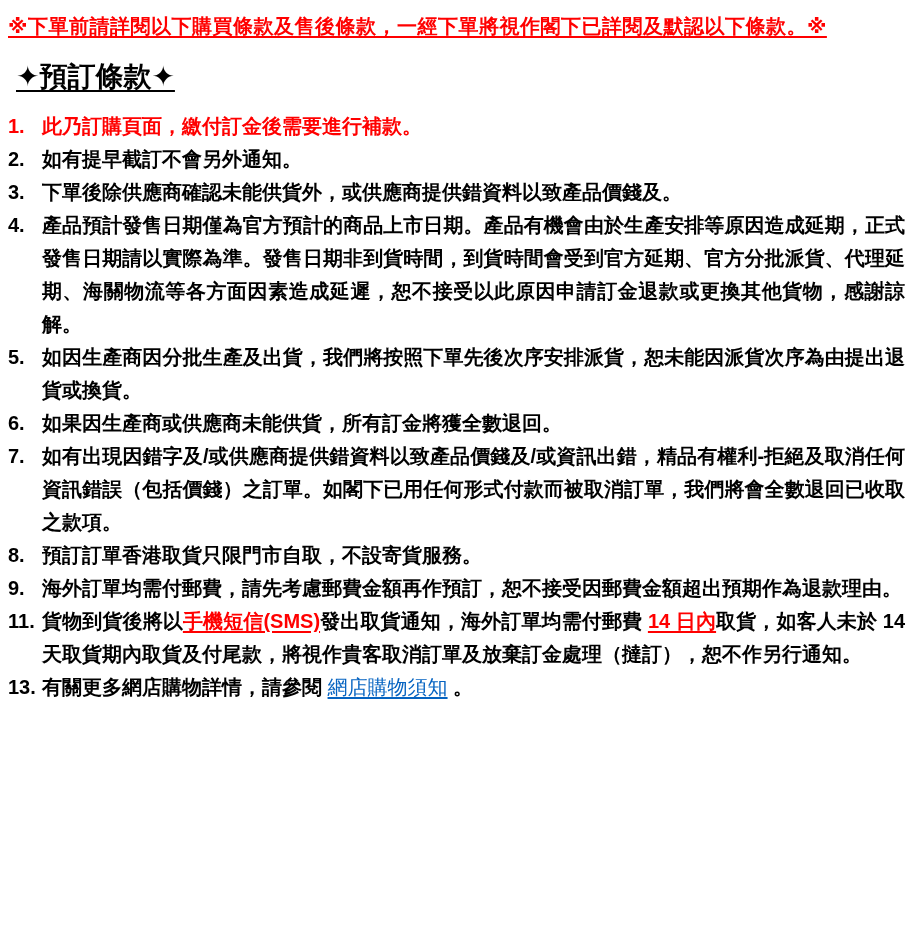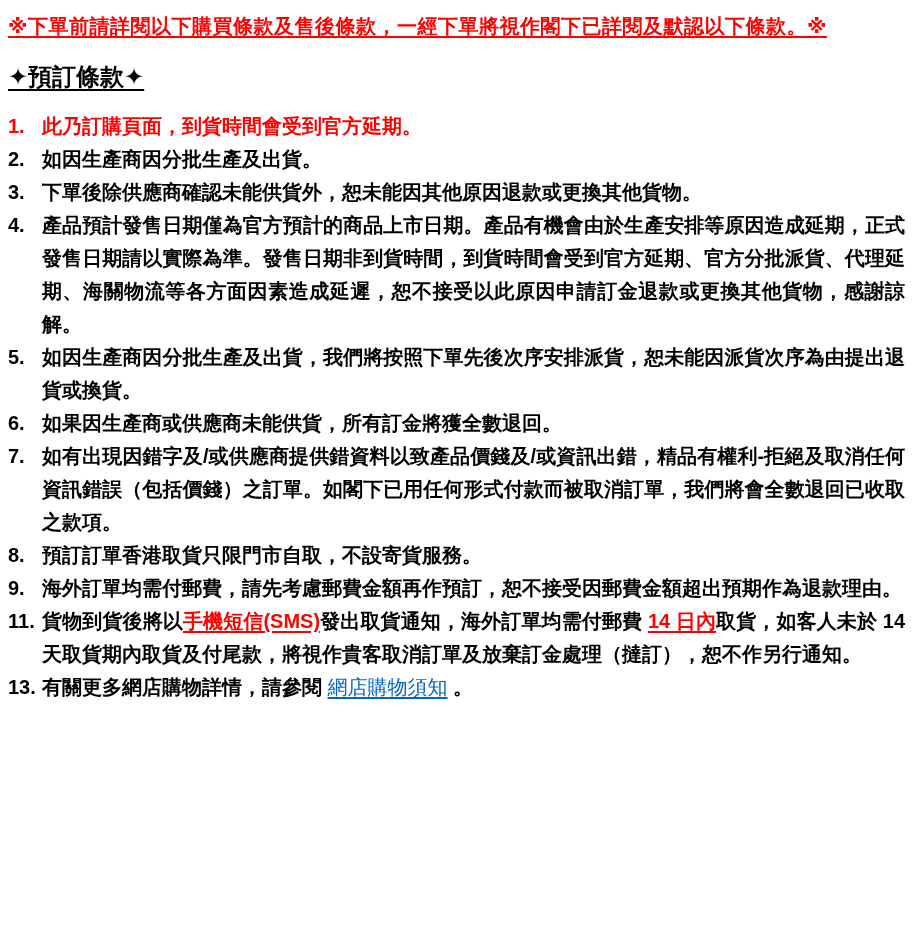--- a/index.html
+++ b/index.html
@@ -26,25 +26,25 @@
     color:var(--red);
     font-size:20px;
     line-height:28px;
     text-decoration:underline;
     text-underline-offset:3px;
     margin:2px 0 24px 0;
     letter-spacing:0.5px;
   }
   .section-title{
     color:var(--ink);
-    font-size:24px;
+    font-size:28px;
     line-height:26px;
     text-decoration:underline;
     text-underline-offset:4px;
-    margin:0 0 20px 0;
+    margin:0 0 20px 8px;
   }
   .terms{
     font-size:20px;
     line-height:33px;
   }
   .term{
     display:flex;
     align-items:flex-start;
   }
   .term .num{
@@ -74,29 +74,29 @@
 <body>
 
 <div class="page">
   <div class="notice">※下單前請詳閱以下購買條款及售後條款，一經下單將視作閣下已詳閱及默認以下條款。※</div>
 
   <div class="section-title">✦預訂條款✦</div>
 
   <div class="terms" id="terms-list">
       <div class="term red">
         <span class="num">1.</span>
-        <div class="text"><span>此乃訂購頁面，到貨時間會受到官方延期。</span></div>
+        <div class="text"><span>此乃訂購頁面，繳付訂金後需要進行補款。</span></div>
       </div>
       <div class="term">
         <span class="num">2.</span>
-        <div class="text"><span>如因生產商因分批生產及出貨。</span></div>
+        <div class="text"><span>如有提早截訂不會另外通知。</span></div>
       </div>
       <div class="term">
         <span class="num">3.</span>
-        <div class="text"><span>下單後除供應商確認未能供貨外，恕未能因其他原因退款或更換其他貨物。</span></div>
+        <div class="text"><span>下單後除供應商確認未能供貨外，或供應商提供錯資料以致產品價錢及。</span></div>
       </div>
       <div class="term">
         <span class="num">4.</span>
         <div class="text"><span>產品預計發售日期僅為官方預計的商品上市日期。產品有機會由於生產安排等原因造成延期，正式發售日期請以實際為準。發售日期非到貨時間，到貨時間會受到官方延期、官方分批派貨、代理延期、海關物流等各方面因素造成延遲，恕不接受以此原因申請訂金退款或更換其他貨物，感謝諒解。</span></div>
       </div>
       <div class="term">
         <span class="num">5.</span>
         <div class="text"><span>如因生產商因分批生產及出貨，我們將按照下單先後次序安排派貨，恕未能因派貨次序為由提出退貨或換貨。</span></div>
       </div>
       <div class="term">

